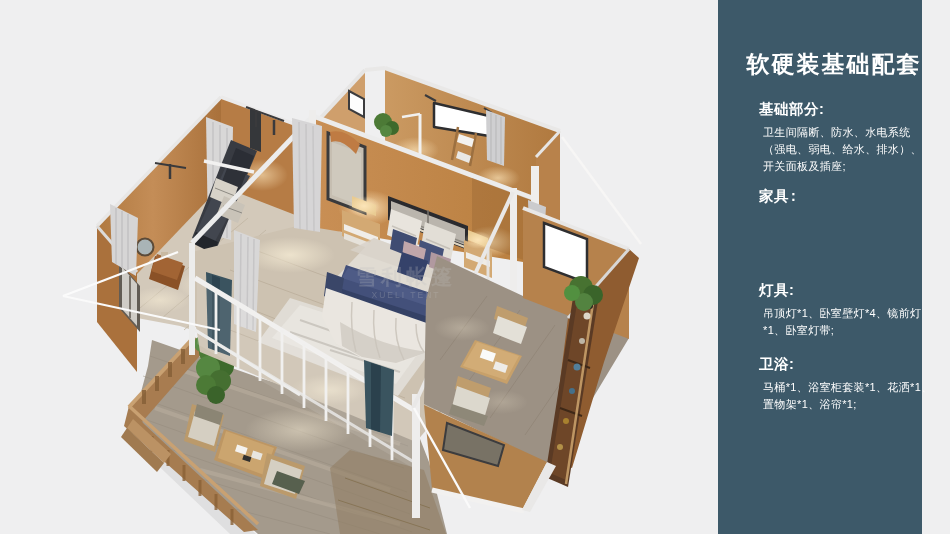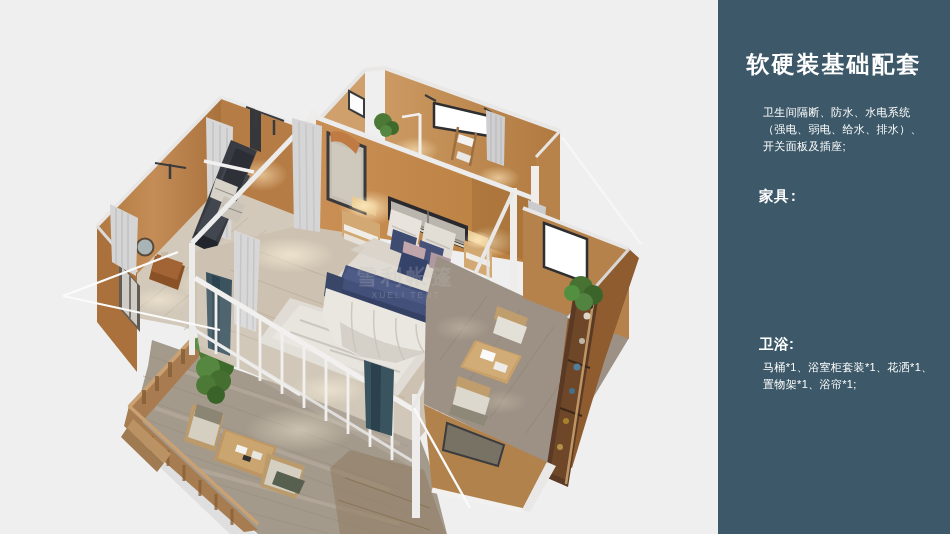--- a/index.html
+++ b/index.html
@@ -1,19 +1,19 @@
 <!DOCTYPE html>
 <html><head>
 <meta charset="utf-8">
 <style>
   html,body{margin:0;padding:0;}
   body{width:950px;height:534px;overflow:hidden;font-family:"Liberation Sans",sans-serif;}
   #stage{position:relative;width:950px;height:534px;background:#efeff0;}
   #scene{position:absolute;left:0;top:0;}
-  #sidebar{position:absolute;left:718px;top:0;width:232px;height:534px;background:#3d5969;color:#ffffff;}
+  #sidebar{position:absolute;left:718px;top:0;width:204px;height:534px;background:#3d5969;color:#ffffff;}
   #sidebar .title{position:absolute;left:0;top:49px;width:232px;text-align:center;font-size:23px;font-weight:bold;letter-spacing:2px;}
   .sec{position:absolute;left:41px;width:185px;}
   .sec h3{margin:0 0 5px 0;font-size:14.5px;font-weight:bold;letter-spacing:0.5px;}
   .sec p{margin:4px;font-size:11px;line-height:17px;letter-spacing:0.35px;white-space:nowrap;}
 </style>
 </head>
 <body>
 <div id="stage">
 <svg id="scene" width="950" height="534" viewBox="0 0 950 534">
 <defs>
@@ -465,27 +465,32 @@
   <text x="406" y="284" font-family="Liberation Sans, sans-serif" font-size="21" font-weight="bold" fill="#c0c0c0" text-anchor="middle" letter-spacing="4">雪利帐篷</text>
   <text x="406" y="298" font-family="Liberation Sans, sans-serif" font-size="8.5" fill="#c4c4c4" text-anchor="middle" letter-spacing="2">XUELI TENT</text>
 </g>
 </svg>
 
 <div id="sidebar">
 
   <div class="title">软硬装基础配套</div>
 
   <div class="sec" style="top:100px;">
+    <h3>基础部分:</h3>
     <p>卫生间隔断、防水、水电系统<br>（强电、弱电、给水、排水）、<br>开关面板及插座;</p>
   </div>
 
   <div class="sec" style="top:187px;font-family:Liberation Mono, monospace;">
     <h3>家具:</h3>
   </div>
 
-
-  <div class="sec" style="top:335px;">
+  <div class="sec" style="top:281px;">
+    <h3>灯具:</h3>
+    <p>吊顶灯*1、卧室壁灯*4、镜前灯<br>*1、卧室灯带;</p>
+  </div>
+
+  <div class="sec" style="top:355px;">
     <h3>卫浴:</h3>
     <p>马桶*1、浴室柜套装*1、花洒*1、<br>置物架*1、浴帘*1;</p>
   </div>
 
 </div>
 </div>
 
 </body></html>

